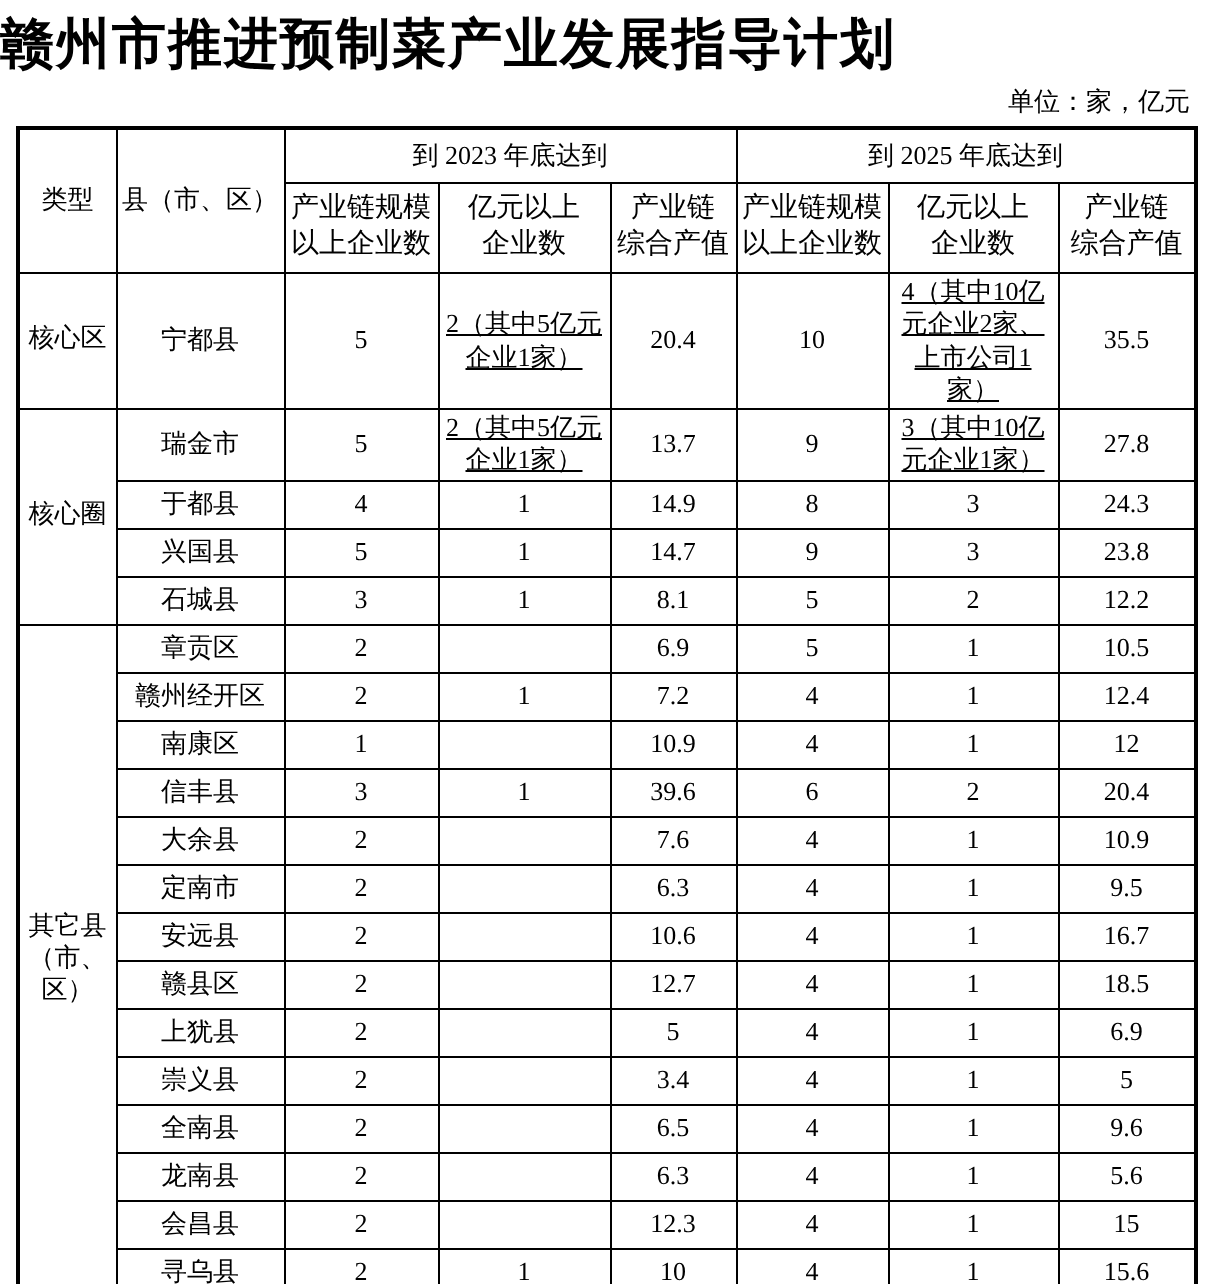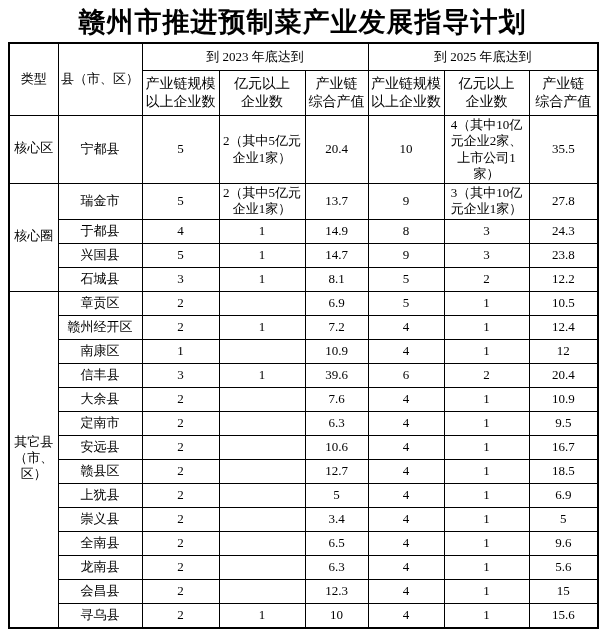--- a/index.html
+++ b/index.html
@@ -4,21 +4,20 @@
 <style>
   html,body{margin:0;padding:0;background:#ffffff;}
   body{
     width:605px;height:642px;overflow:hidden;
     font-family:"Liberation Serif","DejaVu Serif",serif;
     color:#000;
   }
   .page{width:605px;height:642px;position:relative;}
   .title{
     margin:4px 0 2px 0;
-    text-align:center;
     font-family:"Liberation Sans","DejaVu Sans",sans-serif;
     font-weight:700;
     font-size:27px;
     letter-spacing:1px;
   }
   .unit-note{
     text-align:right;
     padding-right:10px;
     font-size:13px;
     margin-bottom:3px;
@@ -39,27 +38,28 @@
     font-size:13px;
     font-weight:400;
     line-height:1.25;
     overflow:hidden;
   }
   thead tr.group-row th{height:24px;margin-left:28px;}
   thead tr.sub-row th{height:42px;font-size:14px;line-height:1.3;}
   tbody td{height:21px;}
   td.type-cell{font-size:13px;line-height:1.3;font-family:Liberation Mono, monospace;}
   td.county-cell{font-size:13px;}
-  td.note-cell{font-size:12px;line-height:1.22;padding:1px 2px;}
+  td.note-cell{font-size:12px;line-height:1.22;padding:1px 2px;text-decoration:underline;}
 </style>
 </head>
 <body>
 
 <div class="page">
   <h1 class="title">赣州市推进预制菜产业发展指导计划</h1>
+  <div class="unit-note">单位：家，亿元</div>
 
   <table class="plan">
     <colgroup>
       <col style="width:49px">
         <col style="width:84px">
       <col style="width:77px">
         <col style="width:86px">
         <col style="width:63px">
       <col style="width:76px">
         <col style="width:85px">

